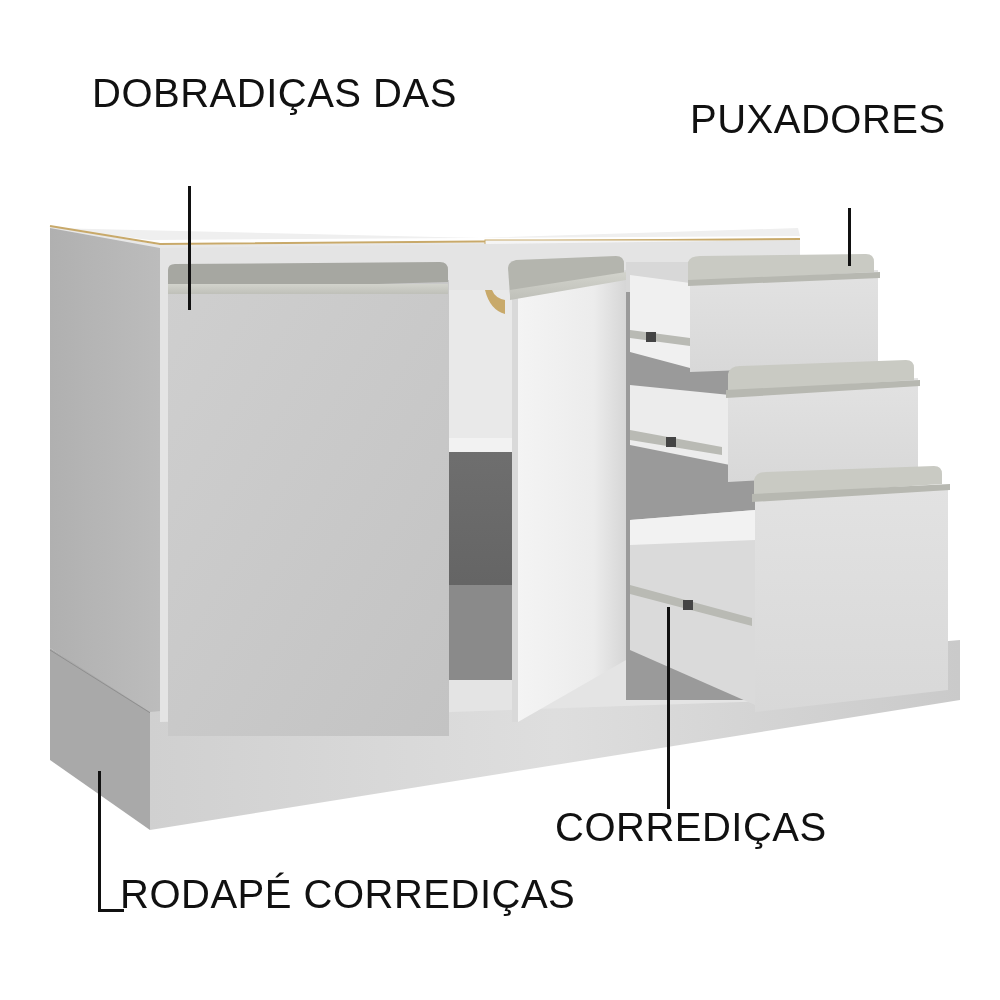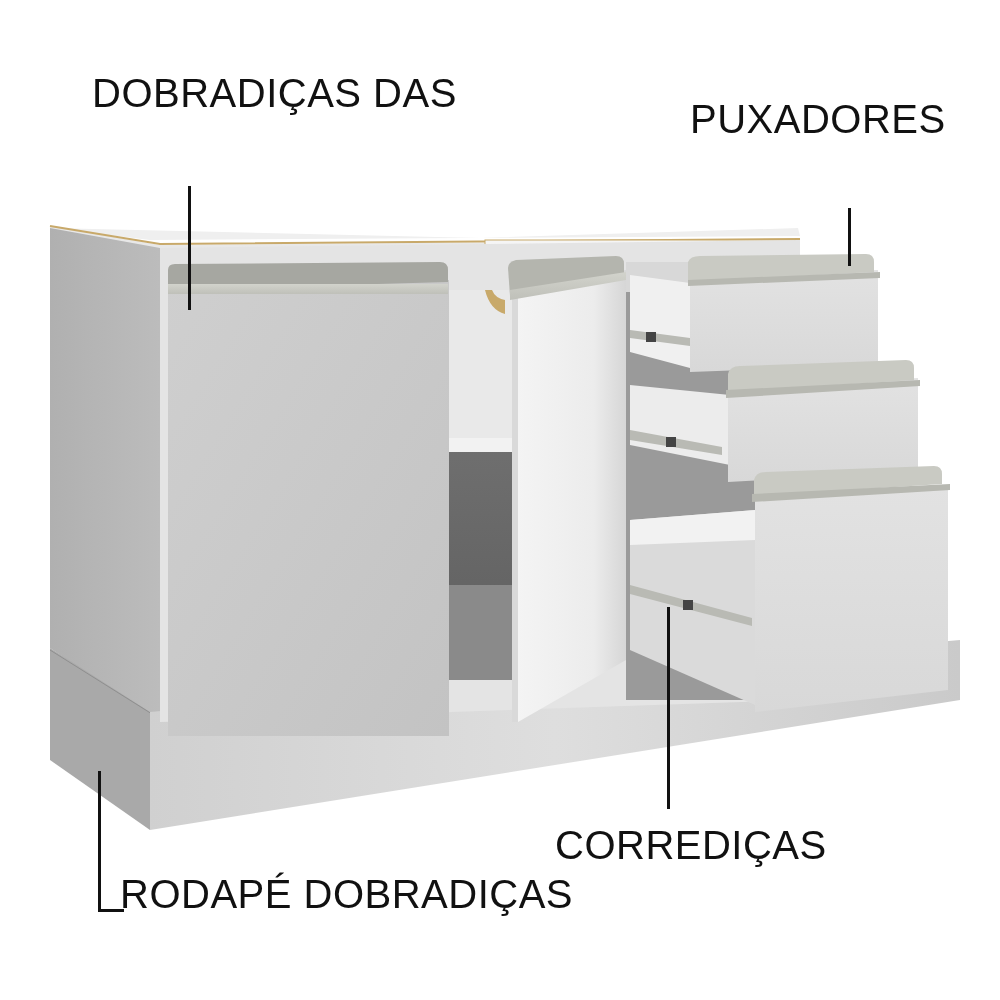--- a/index.html
+++ b/index.html
@@ -4,21 +4,21 @@
   <style>
     html, body { margin: 0; padding: 0; background: #ffffff; }
     body { width: 1000px; height: 1000px; position: relative; overflow: hidden;
            font-family: "Liberation Sans", "DejaVu Sans", sans-serif; }
     #scene { position: absolute; left: 0; top: 0; width: 1000px; height: 1000px; }
     .callout { position: absolute; color: #111111; font-size: 40px; line-height: 46px;
                text-align: center; letter-spacing: 0.5px; white-space: nowrap; }
     .callout span { display: block; }
     #callout-hinges { left: 92px; top: 70px; width: 290px; }
     #callout-handles { left: 690px; top: 96px; width: 240px; }
-    #callout-slides { left: 555px; top: 804px; width: 240px; margin-top: 18px; }
+    #callout-slides { left: 555px; top: 804px; width: 240px; }
     #callout-feet { left: 120px; top: 871px; width: 330px; }
     .leader { position: absolute; background: #111111; }
   </style>
 </head>
 <body>
 
 <svg id="scene" viewBox="0 0 1000 1000" xmlns="http://www.w3.org/2000/svg">
   <defs>
     <linearGradient id="g-side" x1="0" y1="0" x2="1" y2="0">
       <stop offset="0" stop-color="#b0b0b0"></stop>
@@ -141,14 +141,14 @@
 
 <div class="callout" id="callout-handles">
   <span>PUXADORES</span>
 </div>
 
 <div class="callout" id="callout-slides">
   <span>CORREDIÇAS</span>
 </div>
 
 <div class="callout" id="callout-feet">
-  <span>RODAPÉ DOBRADIÇAS</span>
+  <span>RODAPÉ CORREDIÇAS</span>
 </div>
 
 </body></html>

